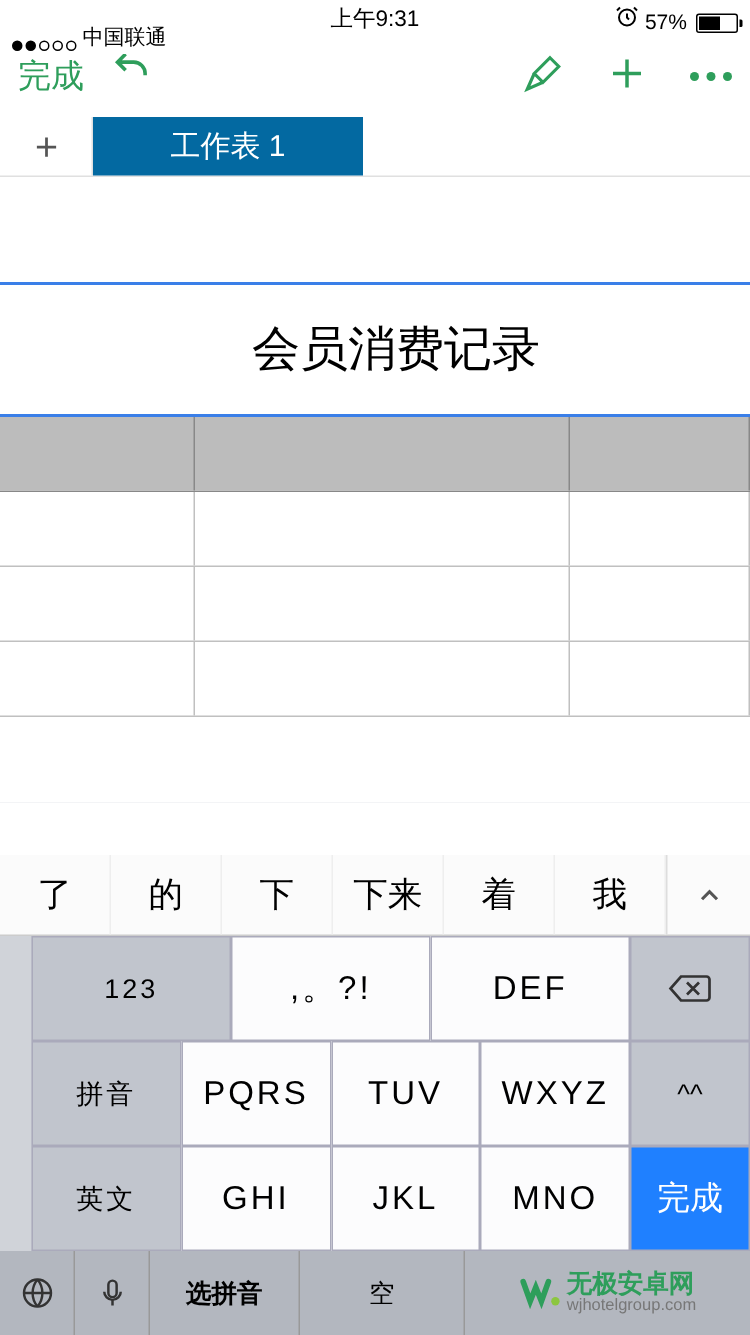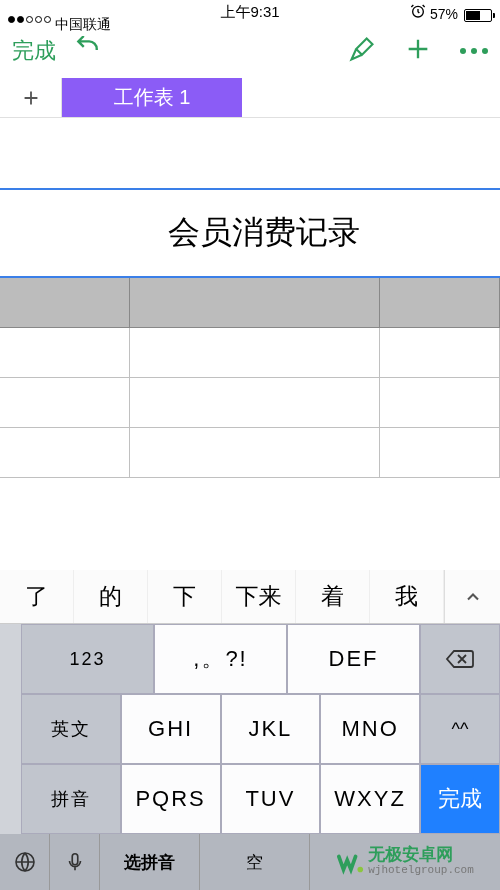--- a/index.html
+++ b/index.html
@@ -1,40 +1,40 @@
 <!DOCTYPE html>
 <html><head>
   <meta charset="utf-8">
   <style>
     * { margin: 0; padding: 0; box-sizing: border-box; }
     body { font-family: -apple-system, "Helvetica Neue", sans-serif; width: 500px; height: 890px; background: #fff; overflow: hidden; position: relative; }
     
     .status-bar { height: 24px; display: flex; align-items: center; padding: 0 8px; font-size: 14px; font-weight: 500; }
-    .status-left { display: flex; align-items: flex-start; gap: 4px; flex: 1; margin-top: 26px; }
+    .status-left { display: flex; align-items: flex-end; gap: 4px; flex: 1; margin-top: 26px; }
     .status-center { flex: 1; text-align: center; font-size: 15px; }
     .status-right { flex: 1; display: flex; align-items: flex-end; justify-content: flex-end; gap: 4px; }
     .signal-dots { display: flex; gap: 2px; }
     .dot { width: 7px; height: 7px; border-radius: 50%; border: 1px solid #000; }
     .dot.filled { background: #000; }
     .battery { width: 28px; height: 13px; border: 1.5px solid #000; border-radius: 2px; position: relative; margin-left: 2px; }
     .battery::after { content: ""; position: absolute; right: -4px; top: 3px; width: 2px; height: 5px; background: #000; border-radius: 0 1px 1px 0; }
     .battery-fill { position: absolute; left: 1px; top: 1px; bottom: 1px; width: 55%; background: #000; }
     
     .toolbar { height: 54px; display: flex; align-items: center; padding: 0 12px; }
     .toolbar-left { display: flex; align-items: center; gap: 18px; flex: 1; }
     .toolbar-right { display: flex; align-items: center; gap: 28px; }
     .done-btn { color: #2e9e5b; font-size: 22px; font-weight: 400; }
     .undo-btn svg { width: 26px; height: 26px; }
     .brush-btn svg, .add-btn svg { width: 28px; height: 28px; }
     .more-dots { display: flex; gap: 5px; }
     .more-dots span { width: 6px; height: 6px; background: #2e9e5b; border-radius: 50%; }
     
     .tab-bar { height: 40px; display: flex; border-bottom: 1px solid #e0e0e0; }
     .new-sheet { width: 62px; display: flex; align-items: center; justify-content: center; border-right: 1px solid #e0e0e0; }
-    .sheet-tab { background: #8b5cf6; color: #fff; display: flex; align-items: center; padding: 0 40px; font-size: 20px; min-width: 180px; justify-content: center; }
+    .sheet-tab { background: #0369a1; color: #fff; display: flex; align-items: center; padding: 0 40px; font-size: 20px; min-width: 180px; justify-content: center; }
     
     .spreadsheet { background: #fff; }
     .blank-row { height: 70px; }
     .title-row { border-top: 2px solid #3a7fe8; border-bottom: 2px solid #3a7fe8; height: 90px; display: flex; align-items: center; justify-content: center; font-size: 32px; padding-left: 28px; }
     .header-row { display: flex; height: 50px; border-bottom: 1px solid #888; }
     .header-cell { background: #bcbcbc; border-right: 1px solid #888; }
     .header-cell:first-child { width: 130px; }
     .header-cell:nth-child(2) { width: 250px; }
     .header-cell:nth-child(3) { flex: 1; }
     .data-row { display: flex; height: 50px; border-bottom: 1px solid #c0c0c0; }
@@ -180,30 +180,30 @@
   </div>
 
   <div class="kb-body">
     <div class="kb-main">
       <div class="kb-row">
         <div class="kb-key dark small">123</div>
         <div class="kb-key">,。?!</div>
         <div class="kb-key">DEF</div>
       </div>
       <div class="kb-row">
+        <div class="kb-key dark small">拼音</div>
+        <div class="kb-key">PQRS</div>
+        <div class="kb-key">TUV</div>
+        <div class="kb-key">WXYZ</div>
+      </div>
+      <div class="kb-row">
         <div class="kb-key dark small">英文</div>
         <div class="kb-key">GHI</div>
         <div class="kb-key">JKL</div>
         <div class="kb-key">MNO</div>
-      </div>
-      <div class="kb-row">
-        <div class="kb-key dark small">拼音</div>
-        <div class="kb-key">PQRS</div>
-        <div class="kb-key">TUV</div>
-        <div class="kb-key">WXYZ</div>
       </div>
     </div>
     <div class="kb-side">
       <div class="side-key">
         <svg width="30" height="22" viewBox="0 0 30 22" fill="none" stroke="#333" stroke-width="1.8">
             <path d="M9 3h17a2 2 0 0 1 2 2v12a2 2 0 0 1-2 2H9l-7-8z"></path>
             <path d="M13 7l8 8M21 7l-8 8"></path>
           </svg>
       </div>
       <div class="side-key">^^</div>
@@ -220,21 +220,21 @@
     </div>
     <div class="kb-bottom-key icon">
       <svg width="22" height="22" viewBox="0 0 24 24" fill="none" stroke="#333" stroke-width="1.8">
           <rect x="9" y="3" width="6" height="12" rx="3"></rect>
           <path d="M6 11a6 6 0 0 0 12 0M12 17v4"></path>
         </svg>
     </div>
     <div class="kb-bottom-key sel">选拼音</div>
     <div class="kb-bottom-key space">空</div>
     <div class="kb-bottom-key wg">
-      <div style="display:flex;align-items:flex-end;font-family:Liberation Mono, monospace;">
+      <div style="display:flex;align-items:flex-start;">
         <svg class="wg-logo" viewBox="0 0 30 30">
             <path d="M3 8l5 14 4-10 4 10 5-14" fill="none" stroke="#2e9e5b" stroke-width="4" stroke-linecap="round"></path>
             <circle cx="26" cy="22" r="3" fill="#8cc63f"></circle>
           </svg>
         <div>
           <div class="top">无极安卓网</div>
           <div class="sub">wjhotelgroup.com</div>
         </div>
       </div>
     </div>

